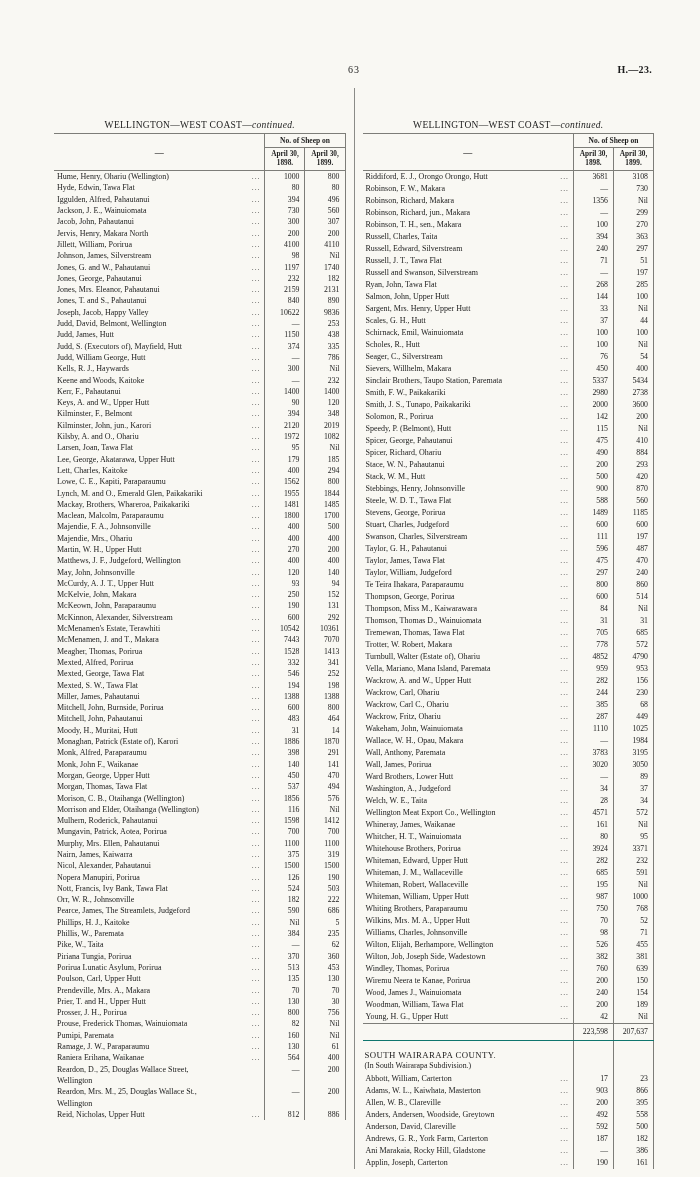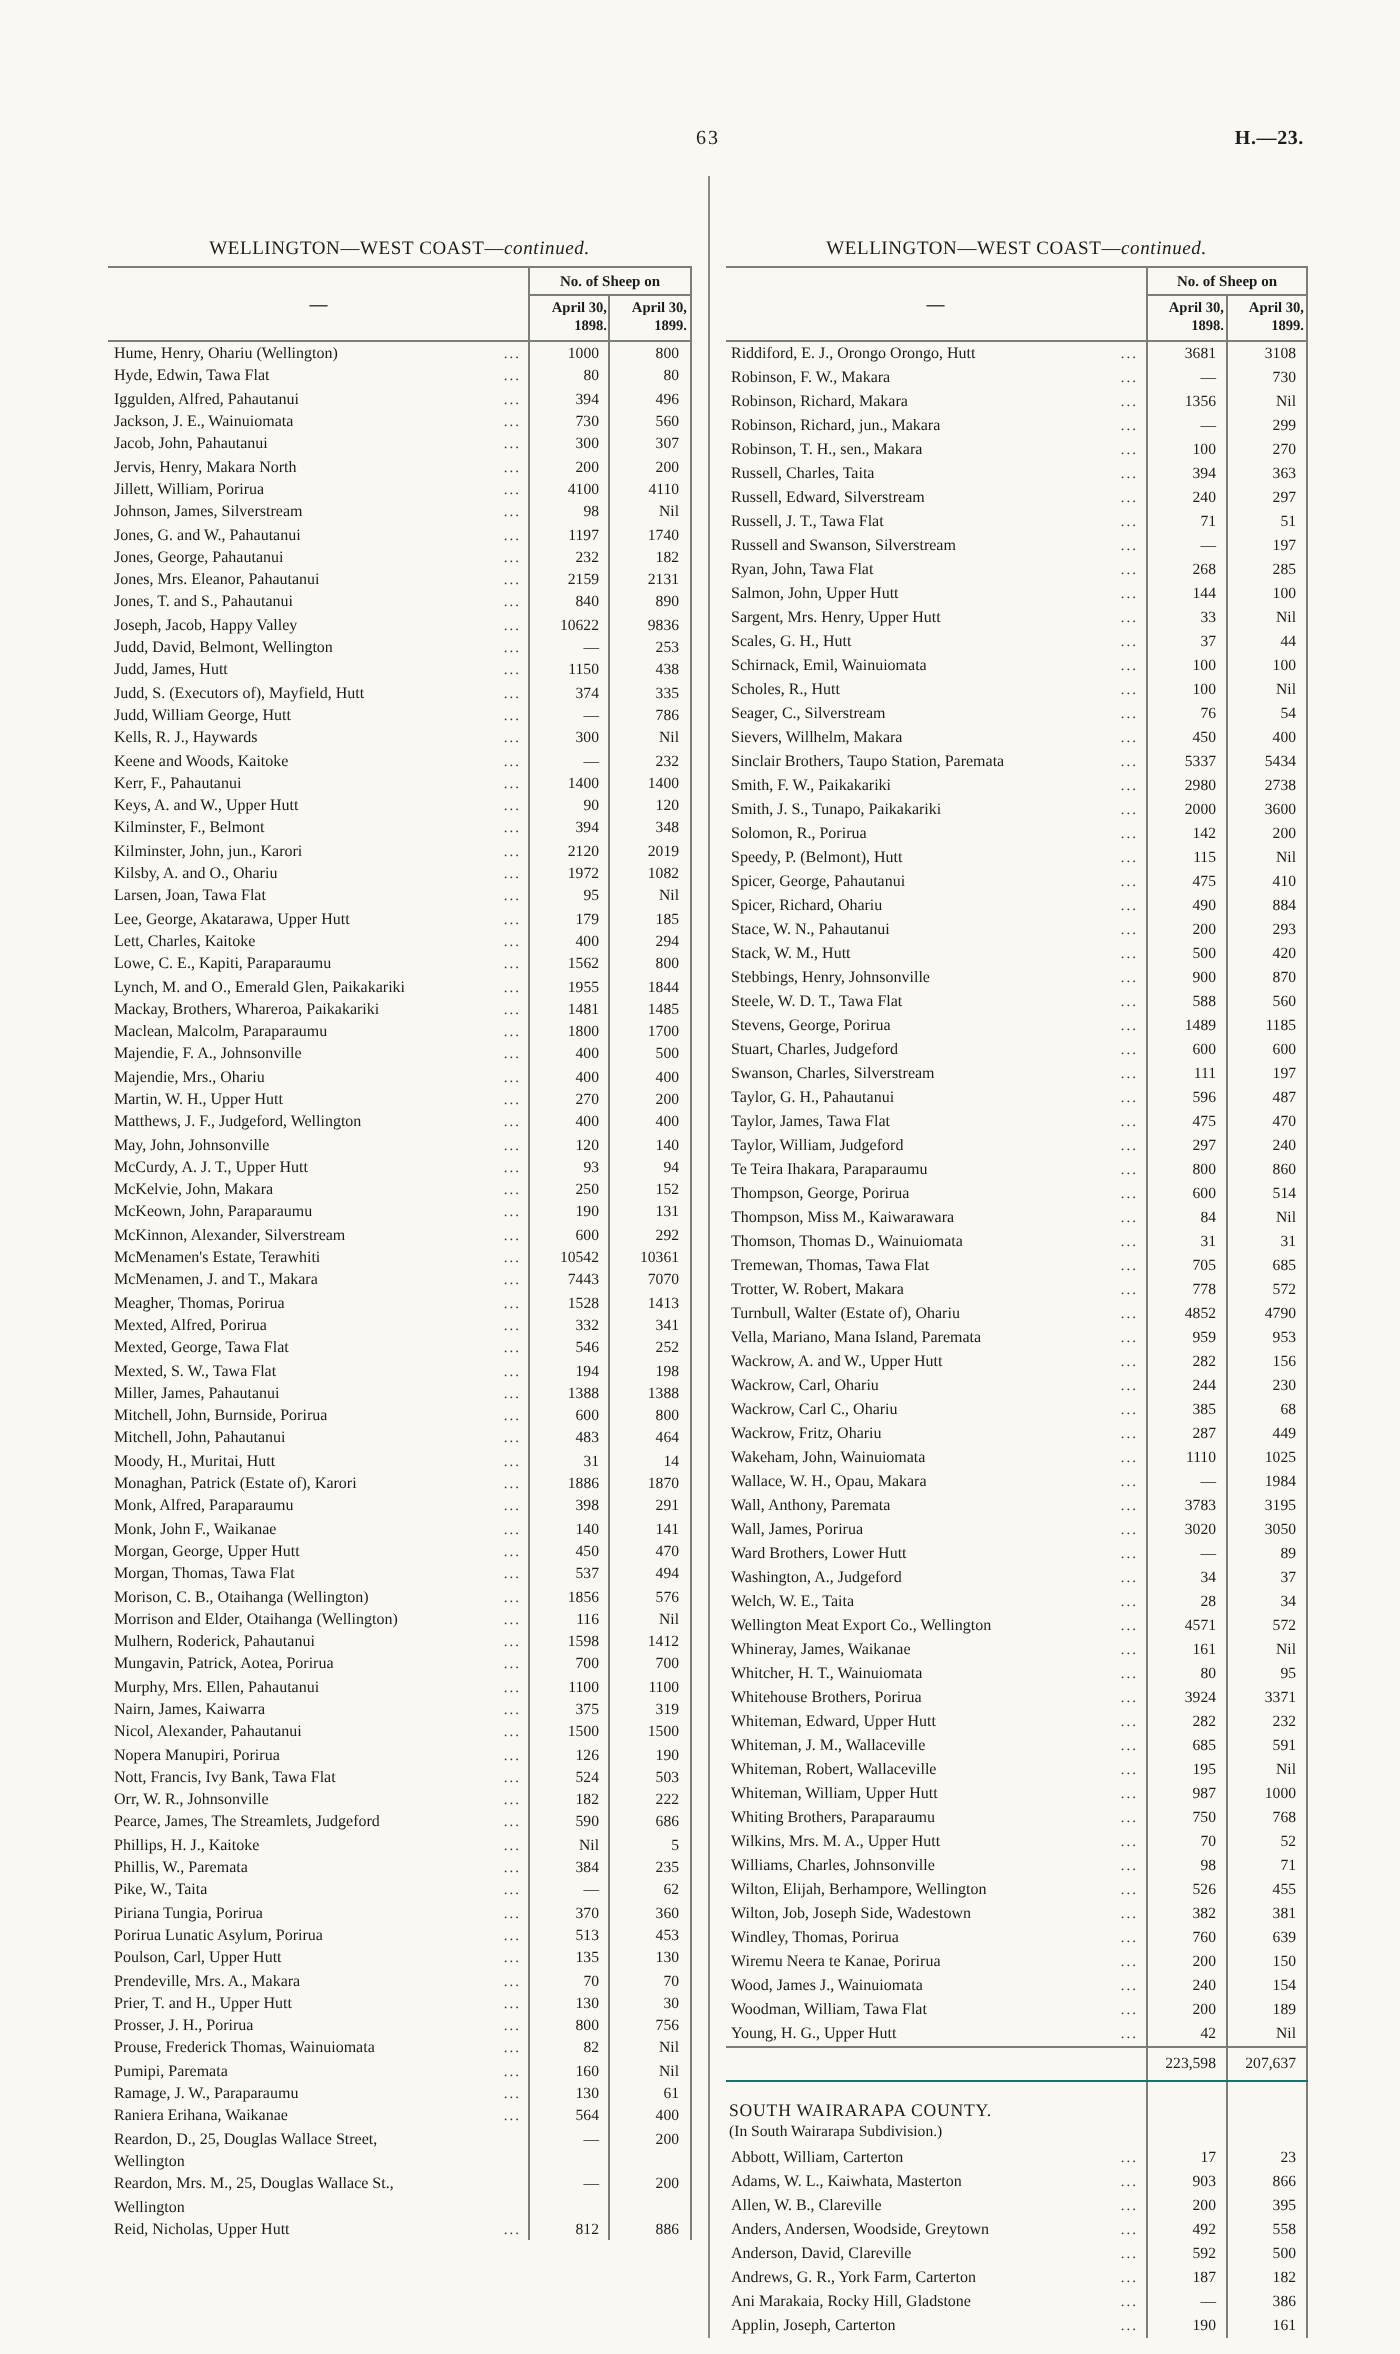--- a/index.html
+++ b/index.html
@@ -19,21 +19,21 @@
   .divider { width:1px; background:#8b8b87; margin:0 8px; }
   .col-title { text-align:center; font-size:9.5px; letter-spacing:.3px; margin-bottom:3px; white-space:nowrap; }
   .col-title i { font-style:italic; }
 
   table { width:100%; border-collapse:collapse; table-layout:fixed; font-size:8px; }
   col.c-num { width:40px; }
 
   thead th { border:1px solid #7d7d78; font-weight:bold; background:transparent; }
   th.name-head { border-left:none; font-size:9px; vertical-align:middle; }
   th.group-head { font-size:7.5px; padding:2px 1px; }
-  th.date-head { font-size:7.3px; line-height:8.6px; padding:2px 1px 3px;text-align:right; }
+  th.date-head { font-size:7.3px; line-height:8.6px; padding:2px 1px 3px; }
 
   tbody td { vertical-align:top; padding:0 2px; overflow:hidden; }
   .col-left  tbody td { line-height:11.3px; }
   .col-right tbody td { line-height:12px; }
 
   td.name-cell { padding-left:3px; }
   .name-flex { display:flex; align-items:flex-start; }
   .nm { white-space:pre-line; }
   .dots { margin-left:auto; flex:0 0 auto; padding:0 2px 0 4px; letter-spacing:1px; color:#333; font-size:7.5px; }
   td.num-cell {

